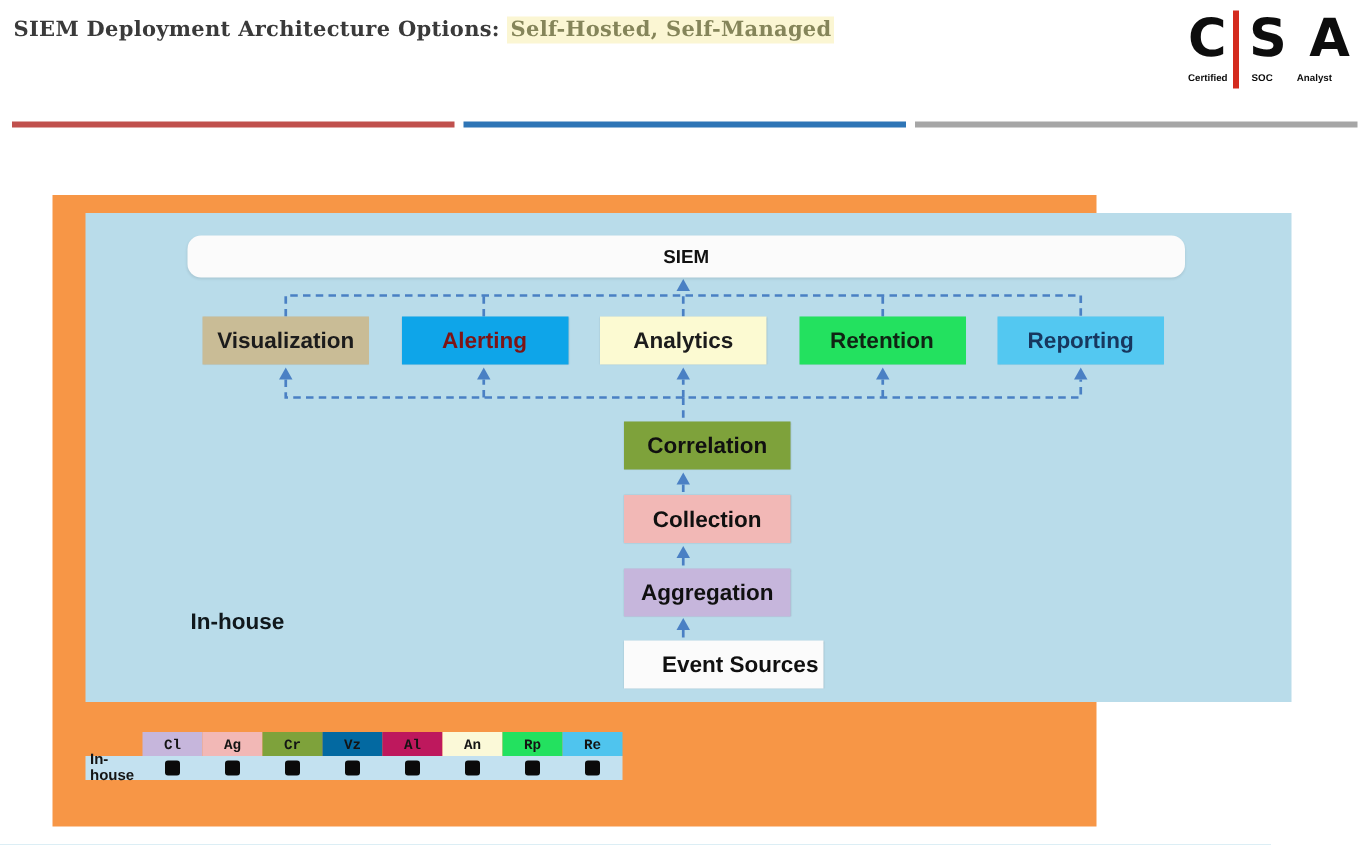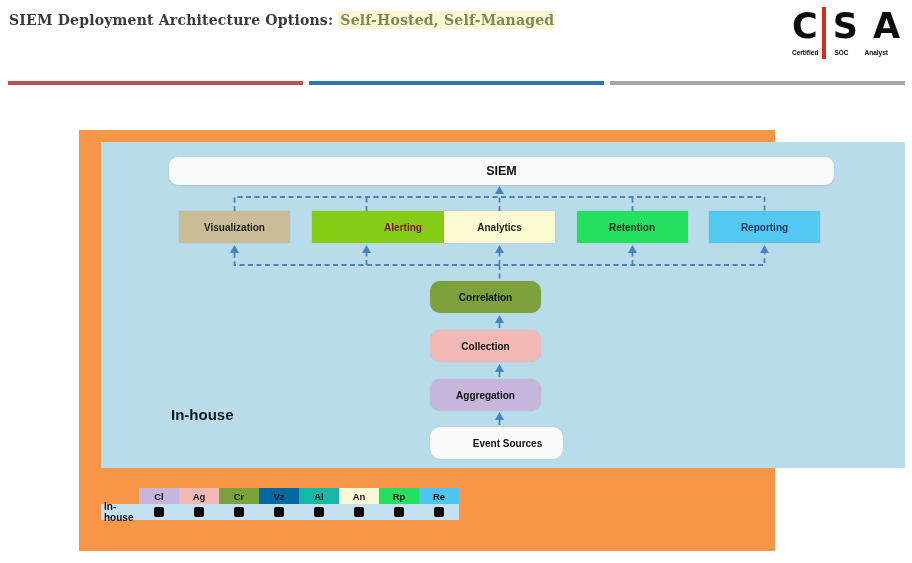--- a/index.html
+++ b/index.html
@@ -16,41 +16,41 @@
   .title mark{padding:1px 2px;}
   .logo{position:absolute;right:24px;top:6px;width:96px;height:58px;}
   .logo-letters{display:flex;gap:15px;font-family:"DejaVu Sans",sans-serif;
     font-weight:800;font-size:35px;line-height:40px;color:#0d0d0d;}
   .logo-bar{position:absolute;left:30px;top:1px;width:3.5px;height:52px;}
   .logo-sub{display:flex;justify-content:space-between;margin-top:3px;
     font-size:6.5px;font-weight:bold;color:#0d0d0d;width:100%;}
   .divider{position:absolute;top:81px;left:8px;width:897px;height:4px;display:flex;gap:6px;}
   .divider div{flex:1;}
   
-  .orange-panel{position:absolute;left:35px;top:130px;width:696px;height:421px;background:#f79646;margin-left:44px;}
+  .orange-panel{position:absolute;left:35px;top:130px;width:696px;height:421px;background:#f79646;}
   .blue-panel{position:absolute;left:22px;top:12px;width:804px;height:326px;background:#b9dcea;}
   .connectors{position:absolute;left:0;top:0;z-index:1;}
   .conn{fill:none;stroke:var(--conn,#4a80c4);stroke-dasharray:5 3.5;stroke-width:1.8;}
   .arrowheads polygon{fill:var(--conn,#4a80c4);}
   .siem-box{
     position:absolute;left:68px;top:15px;width:665px;height:28px;background:#fbfbfb;
     border-radius:9px;z-index:2;display:flex;align-items:center;justify-content:center;
     font-weight:bold;font-size:12.5px;color:#111;box-shadow:0 1px 2px rgba(0,0,0,.10);
   }
   .pbox,.cbox{
     position:absolute;width:111px;height:32px;z-index:2;display:flex;align-items:center;
-    justify-content:center;font-weight:bold;font-size:10px;box-shadow:0 0 1px rgba(0,0,0,.18);
+    justify-content:center;font-weight:bold;font-size:15px;box-shadow:0 0 1px rgba(0,0,0,.18);
   }
   .pbox{top:69px;}
-  .cbox{left:329px;border-radius:10px;}
+  .cbox{left:359px;}
   .inhouse-label{position:absolute;left:70px;top:264px;font-size:15px;font-weight:bold;
     color:#10181c;z-index:2;}
   
   .legend{position:absolute;left:22px;top:358px;width:358px;}
-  .legend-header{display:flex;height:16px;}
+  .legend-header{display:flex;height:16px;font-family:Liberation Mono, monospace;}
   .legend-spacer{width:38px;}
   .legend-cell{width:40px;display:flex;align-items:center;justify-content:center;
     font-size:9.5px;font-weight:bold;color:#141414;}
   .legend-row{display:flex;align-items:center;height:16px;}
   .row-inhouse{background:#c3e1f0;}
   .row-mssp{background:#fbdcba;height:17px;}
   .legend-row-label{width:38px;box-sizing:border-box;padding-left:3px;
     font-size:10px;font-weight:bold;color:#141414;}
   .legend-slot{width:40px;display:flex;align-items:center;justify-content:center;}
   .square{width:10px;height:10px;background:#0a0a0a;border-radius:2px;}
@@ -108,21 +108,21 @@
         <polygon points="398.5,173 394,181 403,181"></polygon>
         <polygon points="398.5,222 394,230 403,230"></polygon>
         <polygon points="398.5,270 394,278 403,278"></polygon>
       </g>
     </svg>
 
     <div class="siem-box">SIEM</div>
 
     <div>
         <div class="pbox" style="left: 78px; background: rgb(201, 188, 150); color: rgb(28, 28, 28);">Visualization</div>
-        <div class="pbox" style="left: 210.5px; background: #84cc16; color: rgb(126, 20, 20); padding-left: 36px;">Alerting</div>
+        <div class="pbox" style="left: 210.5px; background: #0ea5e9; color: rgb(126, 20, 20);">Alerting</div>
         <div class="pbox" style="left: 343px; background: rgb(252, 250, 210); color: rgb(28, 28, 28);">Analytics</div>
         <div class="pbox" style="left: 475.5px; background: rgb(35, 225, 95); color: rgb(16, 36, 20);">Retention</div>
         <div class="pbox" style="left: 608px; background: rgb(83, 200, 241); color: rgb(23, 55, 94);">Reporting</div>
       </div>
     <div>
         <div class="cbox" style="top: 139px; background: rgb(126, 162, 59); color: rgb(16, 16, 16);">Correlation</div>
         <div class="cbox" style="top: 188px; background: rgb(242, 184, 182); color: rgb(16, 16, 16);">Collection</div>
         <div class="cbox" style="top: 237px; background: rgb(198, 182, 220); color: rgb(16, 16, 16);">Aggregation</div>
         <div class="cbox" style="top: 285px; background: rgb(251, 251, 251); color: rgb(16, 16, 16); padding-left: 22px;">Event Sources</div>
       </div>
@@ -130,21 +130,21 @@
     <div class="inhouse-label">In-house</div>
   </div>
 
   <div class="legend">
     <div class="legend-header">
       <div class="legend-spacer"></div>
     <div class="legend-cell" style="background: rgb(198, 182, 220);">Cl</div>
         <div class="legend-cell" style="background: rgb(242, 184, 182);">Ag</div>
         <div class="legend-cell" style="background: rgb(126, 162, 59);">Cr</div>
         <div class="legend-cell" style="background: #0369a1;">Vz</div>
-        <div class="legend-cell" style="background: #14b8a6;">Al</div>
+        <div class="legend-cell" style="background: #be185d;">Al</div>
         <div class="legend-cell" style="background: rgb(251, 249, 216);">An</div>
         <div class="legend-cell" style="background: rgb(35, 225, 95);">Rp</div>
         <div class="legend-cell" style="background: rgb(79, 196, 238);">Re</div>
       </div>
     <div class="legend-row row-inhouse">
       <div class="legend-row-label">In-house</div>
     <div class="legend-slot">
           <div class="square"></div>
         </div>
         <div class="legend-slot">

